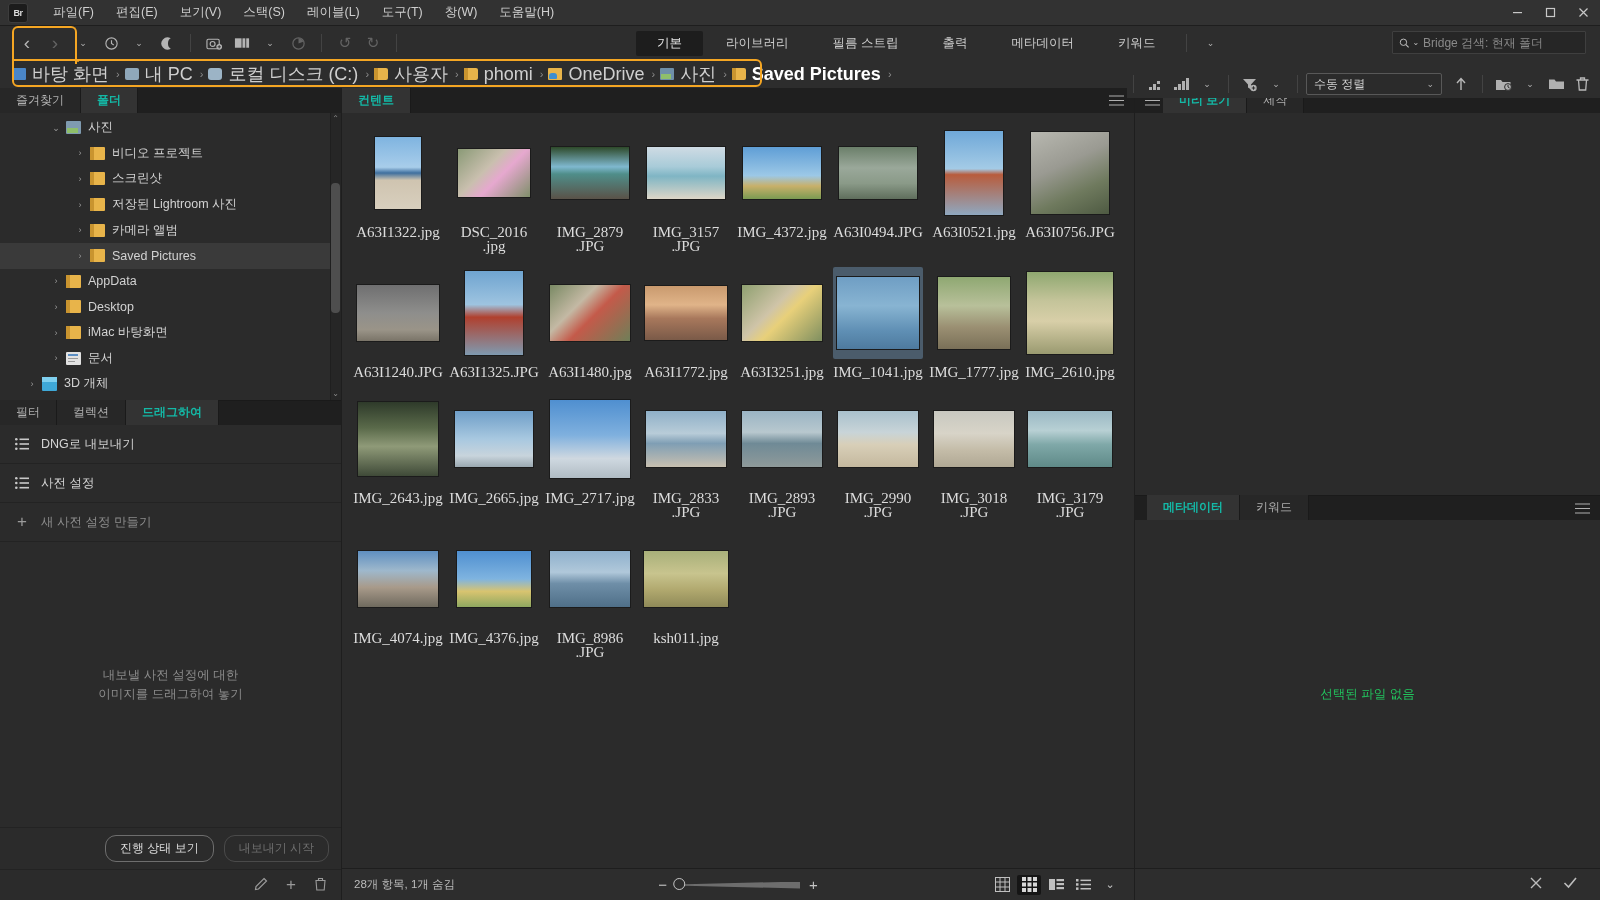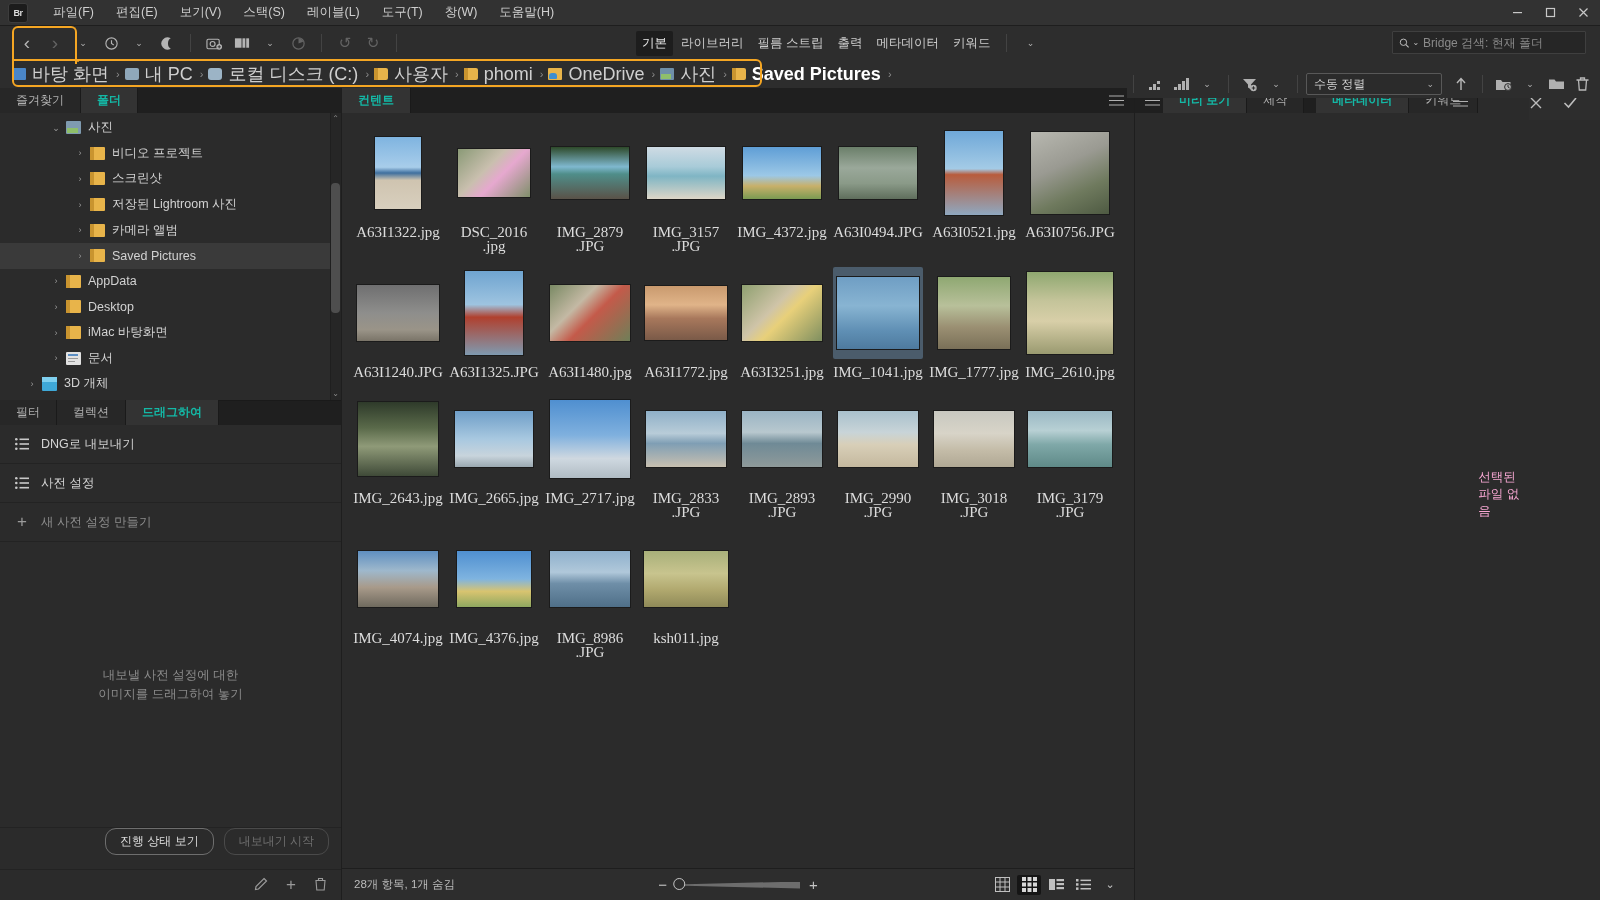--- a/index.html
+++ b/index.html
@@ -44,21 +44,21 @@
     color:#b4b4b4; font-size:14px;
   }
   .tb-icon.dim { color:#636363; }
   .tb-sep { width:1px;height:18px;background:#434343;margin:0 8px; }
 
   .workspace-tabs {
     position:absolute; left:636px; top:0; height:34px;
     display:flex; align-items:center; gap:2px;
   }
   .ws-tab {
-    padding:4px 6px; font-size:12.5px; color:#cdcdcd; border-radius:2px;
+    padding:4px 21px; font-size:12.5px; color:#cdcdcd; border-radius:2px;
   }
   .ws-tab.active { background:#1d1d1d; color:#e8e8e8; }
 
   .search-wrap {
     position:absolute; right:14px; top:5px;
     width:194px; height:23px; background:#262626; border:1px solid #3f3f3f;
     display:flex; align-items:center; padding:0 6px; border-radius:1px;
   }
   .search-wrap input {
     background:transparent;border:0;outline:none;color:#b9b9b9;
@@ -124,21 +124,21 @@
     height:39px; display:flex; align-items:center; padding-left:14px;
     border-bottom:1px solid #232323; font-size:12.5px; color:#d4d4d4; gap:11px;
   }
   .export-row.dim { color:#8c8c8c; }
   .exp-ic { width:16px; display:flex; align-items:center; justify-content:center; color:#c0c0c0; font-size:13px; }
   .drop-hint {
     flex:1; display:flex; align-items:center; justify-content:center; text-align:center;
     color:#8b8b8b; font-size:12.5px; line-height:19px; background:#2b2b2b;
   }
   .export-actions {
-    height:42px; display:flex; align-items:flex-start; justify-content:flex-end;
+    height:42px; display:flex; align-items:center; justify-content:flex-end;
     gap:10px; padding-right:12px; border-top:1px solid #232323; background:#2b2b2b;
   }
   .pill {
     border:1px solid #6e6e6e; border-radius:11px; padding:4px 14px;
     font-size:12px; color:#dcdcdc; background:transparent;
   }
   .pill.disabled { color:#6e6e6e; border-color:#4a4a4a; }
   .left-footer {
     height:31px; display:flex; align-items:center; justify-content:flex-end; gap:18px;
     padding-right:14px; border-top:1px solid #232323; background:#2b2b2b;
@@ -183,27 +183,27 @@
     background:#2d2d2d; border:1.5px solid #c4c4c4;
   }
   .view-btns { position:absolute; right:12px; display:flex; align-items:center; gap:3px; }
   .vbtn {
     width:24px;height:20px;display:flex;align-items:center;justify-content:center;
     color:#c0c0c0;border-radius:2px;
   }
   .vbtn.active { background:#151515; }
 
   
-  .right-panel { width:465px; display:flex; flex-direction:row; background:#2b2b2b;}
+  .right-panel { width:465px; display:flex; flex-direction:column; background:#2b2b2b;gap:44px;}
   .preview-head { height:25px; background:#1f1f1f; display:flex; align-items:flex-end; position:relative;}
   .hamburger-left { position:absolute; left:10px; top:6px; color:#b0b0b0; font-size:13px;}
   .preview-body { height:294px; background:#2b2b2b; }
   .meta-head { height:25px; background:#1f1f1f; display:flex; align-items:flex-end; position:relative; border-top:1px solid #1a1a1a;}
   .meta-body { flex:1; background:#2b2b2b; display:flex; align-items:center; justify-content:center;}
-  .nofile { color:#f9a8d4; font-size:12.5px; }
+  .nofile { color:#22c55e; font-size:12.5px; }
   .right-footer {
     height:32px; background:#2d2d2d; border-top:1px solid #1e1e1e;
     display:flex;align-items:center;justify-content:flex-end;gap:20px;padding-right:22px;
   }
   .rf-ic { color:#bdbdbd; font-size:14px; }
 </style>
 </head>
 <body>
 
 <div class="app">

